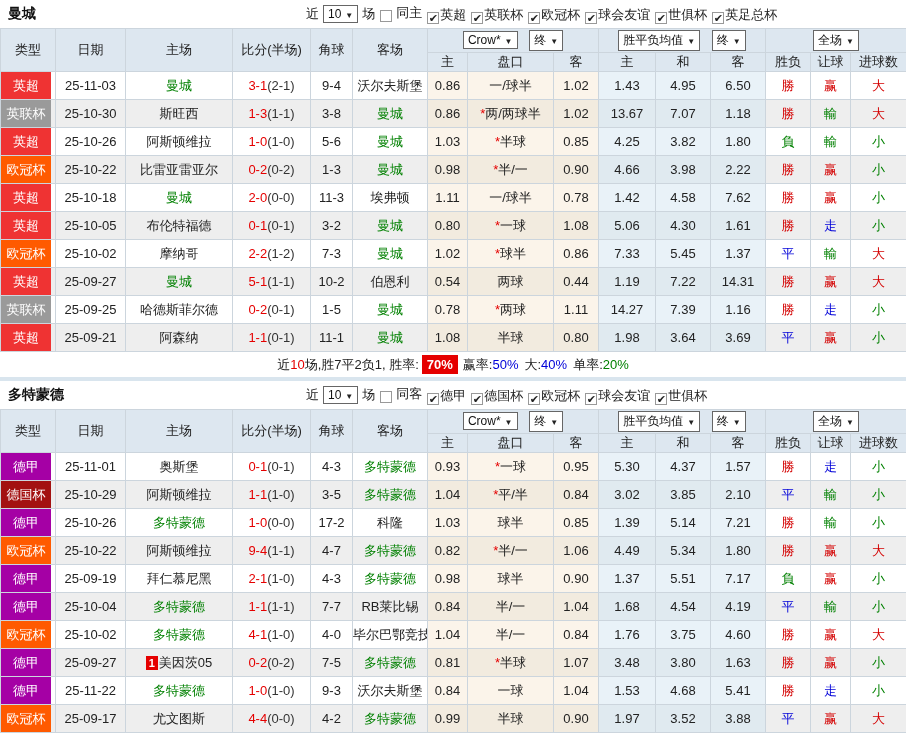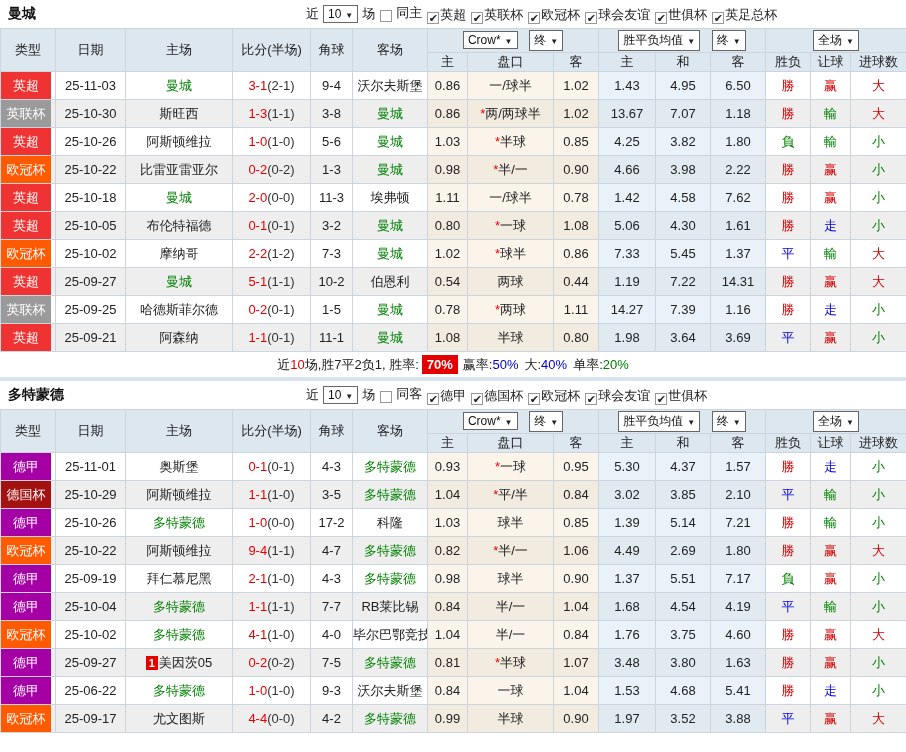--- a/index.html
+++ b/index.html
@@ -484,21 +484,21 @@
           </td>
           <td>25-10-22</td>
           <td><span>阿斯顿维拉</span></td>
           <td><span class="ft">9-4</span><span class="ht">(1-1)</span></td>
           <td>4-7</td>
           <td><span class="tg">多特蒙德</span></td>
           <td class="odds">0.82</td>
           <td class="odds"><span class="star">*</span><span>半/一</span></td>
           <td class="odds">1.06</td>
           <td class="avg">4.49</td>
-          <td class="avg">2.69</td>
+          <td class="avg">5.34</td>
           <td class="avg">1.80</td>
           <td><span class="cr">勝</span></td>
           <td><span class="cr">赢</span></td>
           <td><span class="cr">大</span></td>
         </tr>
         <tr>
           <td class="league">
             <div class="badge" style="background: rgb(165, 0, 165);">德甲</div>
           </td>
           <td>25-09-19</td>
@@ -570,21 +570,21 @@
           <td class="avg">3.80</td>
           <td class="avg">1.63</td>
           <td><span class="cr">勝</span></td>
           <td><span class="cr">赢</span></td>
           <td><span class="cg">小</span></td>
         </tr>
         <tr>
           <td class="league">
             <div class="badge" style="background: rgb(165, 0, 165);">德甲</div>
           </td>
-          <td>25-06-22</td>
+          <td>25-11-22</td>
           <td><span class="tg">多特蒙德</span></td>
           <td><span class="ft">1-0</span><span class="ht">(1-0)</span></td>
           <td>9-3</td>
           <td><span>沃尔夫斯堡</span></td>
           <td class="odds">0.84</td>
           <td class="odds"><span>一球</span></td>
           <td class="odds">1.04</td>
           <td class="avg">1.53</td>
           <td class="avg">4.68</td>
           <td class="avg">5.41</td>

